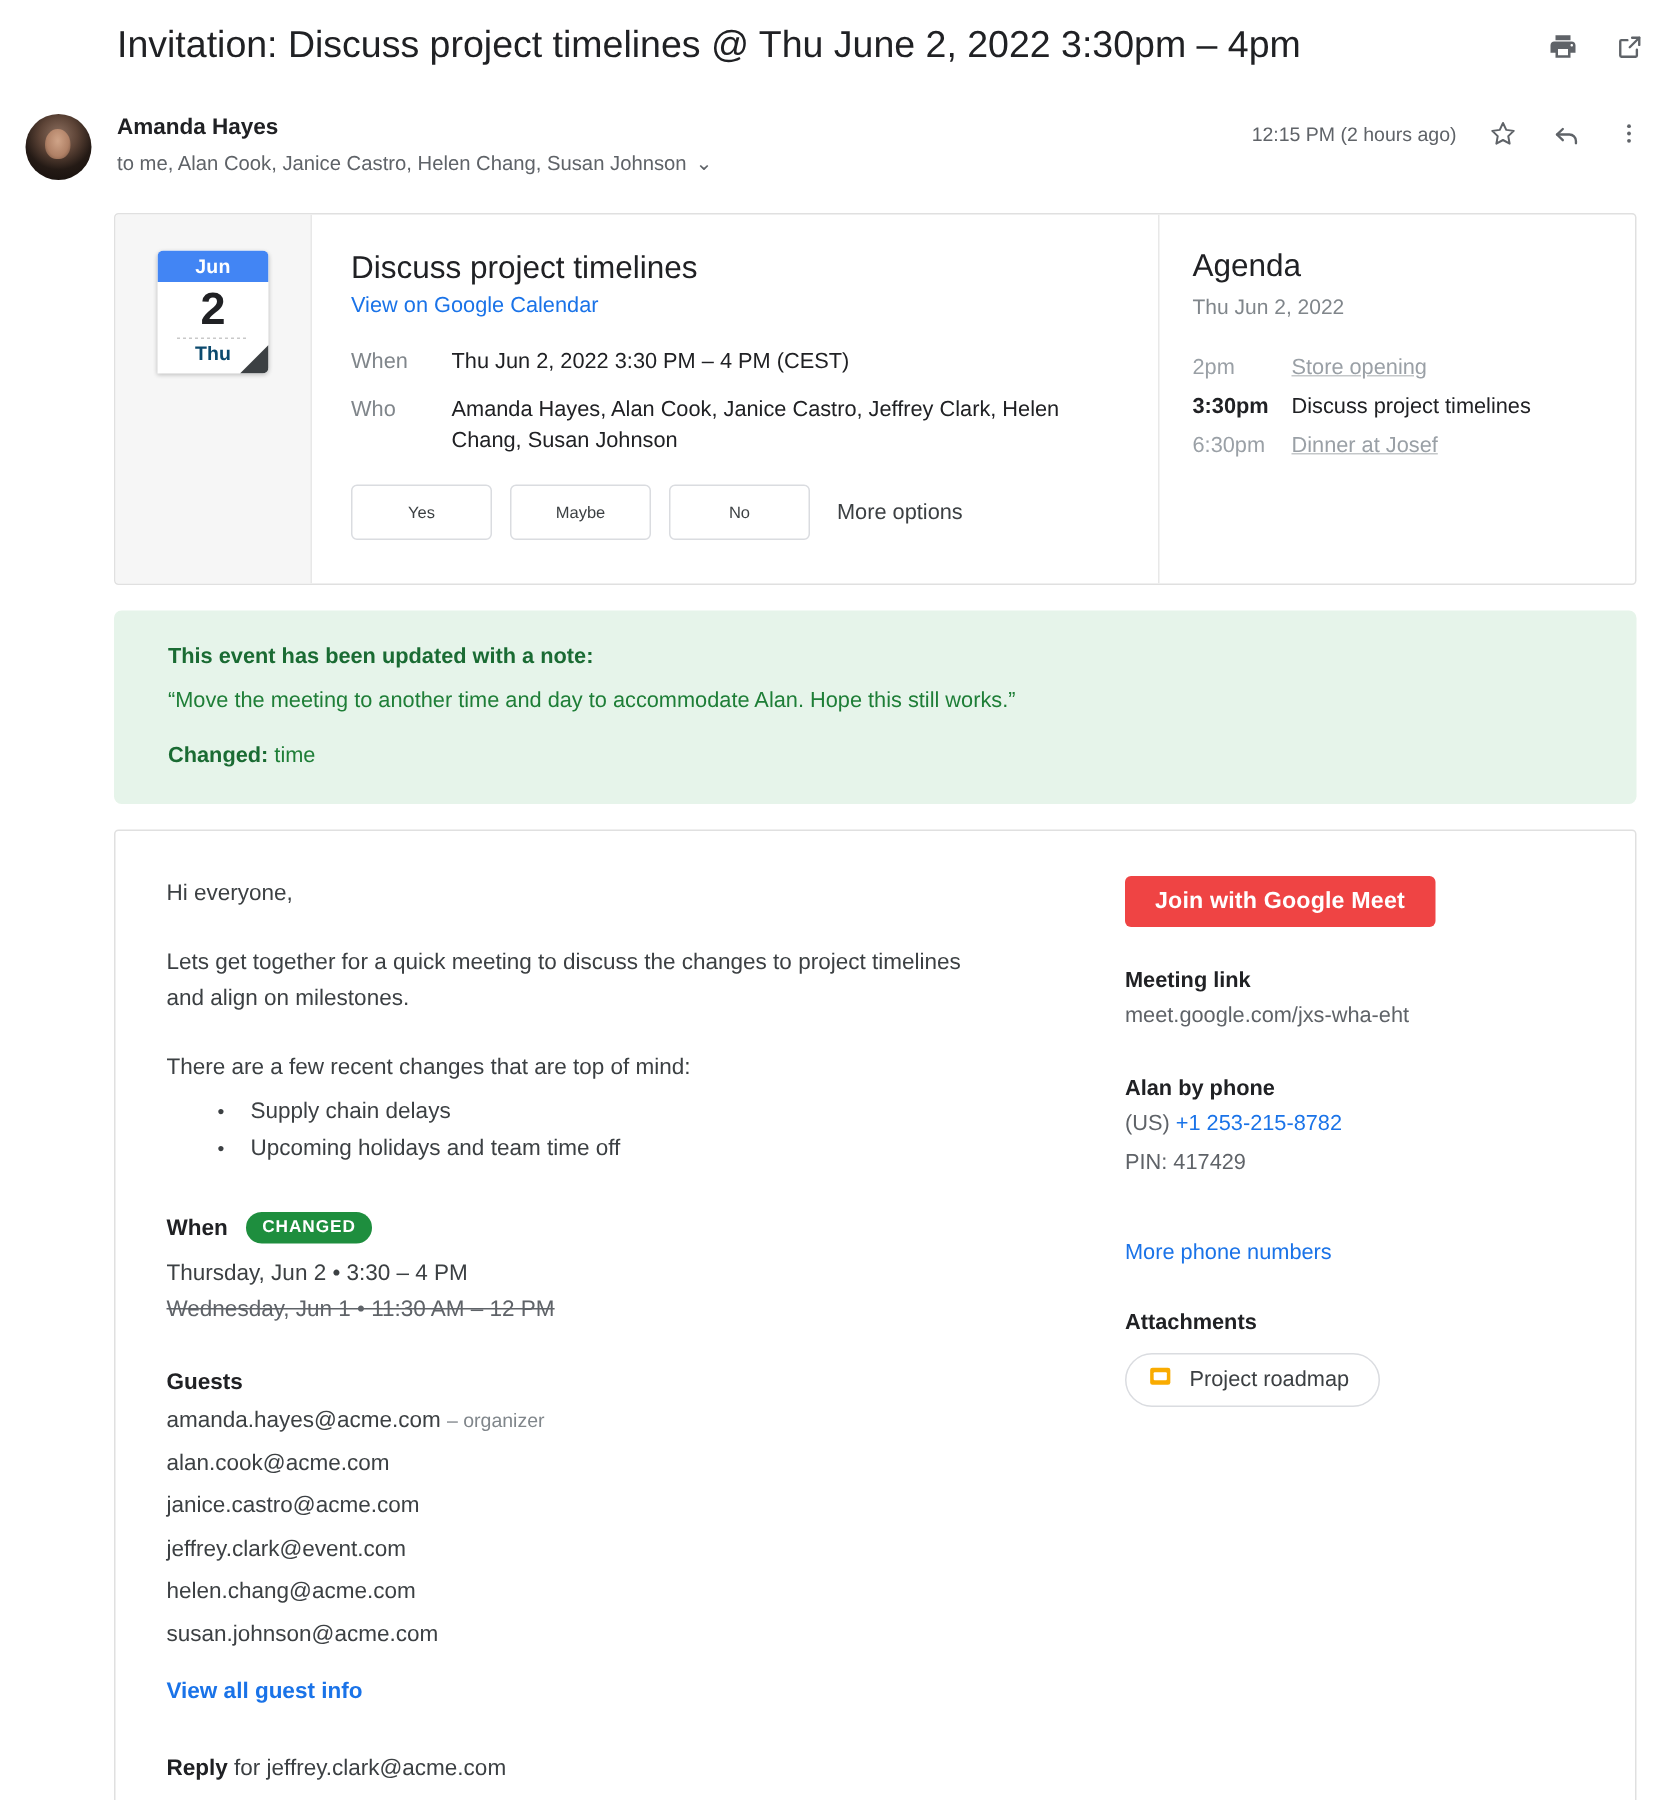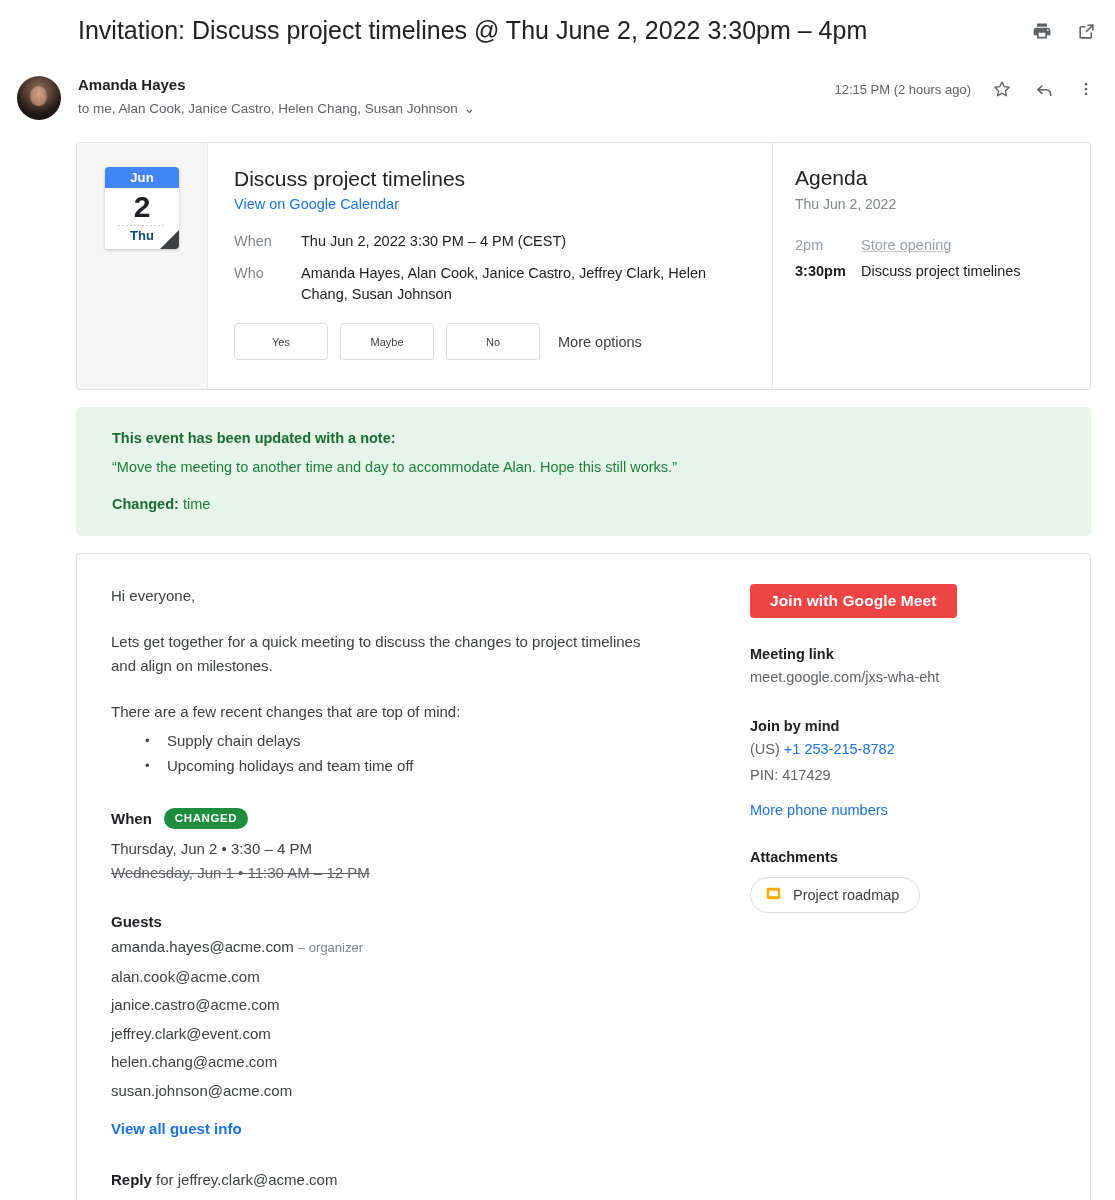--- a/index.html
+++ b/index.html
@@ -192,21 +192,21 @@
     display: inline-flex; align-items: center; justify-content: center;
     letter-spacing: .1px;
   }
   .side-head { font-size: 14.5px; font-weight: bold; color: #202124; }
   .side-text { font-size: 14.5px; color: #5f6368; line-height: 22px; margin-top: 4px; }
   .s-mt-1 { margin-top: 28px; }
   .s-mt-2 { margin-top: 30px; }
   .phone-line { font-size: 14.5px; color: #5f6368; line-height: 22px; margin-top: 4px; }
   .phone-link { color: #1a73e8; text-decoration: none; cursor: pointer; }
   .side-link {
-    display: inline-block; margin-top: 16px;
+    display: inline-block; margin-top: 41px;
     font-size: 14.5px; color: #1a73e8; text-decoration: none; cursor: pointer;
   }
   .attach-chip {
     display: inline-flex; align-items: center; gap: 11px;
     border: 1px solid #dadce0; border-radius: 18px; height: 36px;
     padding: 0 20px 0 14px; margin-top: 12px; background: #fff; cursor: pointer;
   }
   .attach-name { font-size: 14.5px; color: #3c4043; }
 </style>
 </head>
@@ -305,20 +305,24 @@
       <div class="agenda-date">Thu Jun 2, 2022</div>
       <div class="agenda-list">
         <div class="agenda-item">
           <span class="agenda-time">2pm</span>
           <span class="agenda-name">Store opening</span>
         </div>
         <div class="agenda-item current">
           <span class="agenda-time">3:30pm</span>
           <span class="agenda-name">Discuss project timelines</span>
         </div>
+        <div class="agenda-item">
+          <span class="agenda-time">6:30pm</span>
+          <span class="agenda-name">Dinner at Josef</span>
+        </div>
       </div>
     </div>
   </div>
 
   <div class="note-banner">
     <div class="note-head">This event has been updated with a note:</div>
     <div class="note-body">“Move the meeting to another time and day to accommodate Alan. Hope this still works.”</div>
     <div class="note-changed">
       <b>Changed:</b>
       <span>time</span>
@@ -374,21 +378,21 @@
 
     <div class="body-right">
       <button class="meet-btn">Join with Google Meet</button>
 
       <div class="s-mt-1">
         <div class="side-head">Meeting link</div>
         <div class="side-text">meet.google.com/jxs-wha-eht</div>
       </div>
 
       <div class="s-mt-2">
-        <div class="side-head">Join by mind</div>
+        <div class="side-head">Alan by phone</div>
         <div class="phone-line">
           <span>(US)</span>
           <a class="phone-link">+1 253-215-8782</a>
         </div>
         <div class="phone-line">PIN: 417429</div>
       </div>
 
       <a class="side-link">More phone numbers</a>
 
       <div class="s-mt-2">

